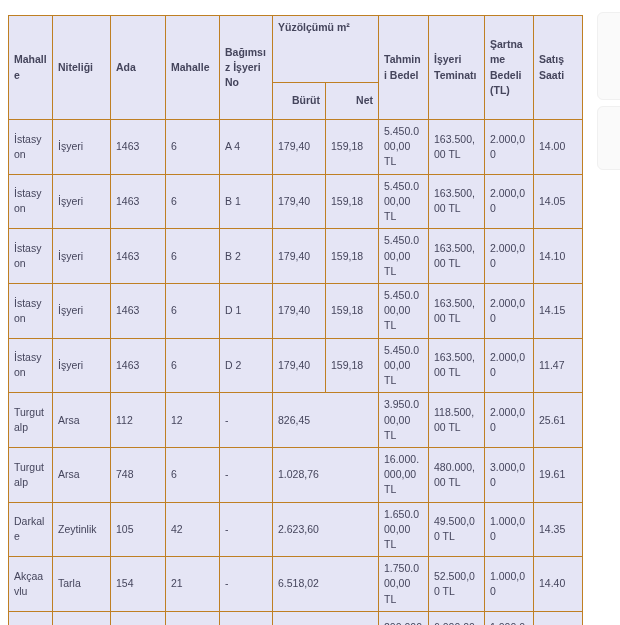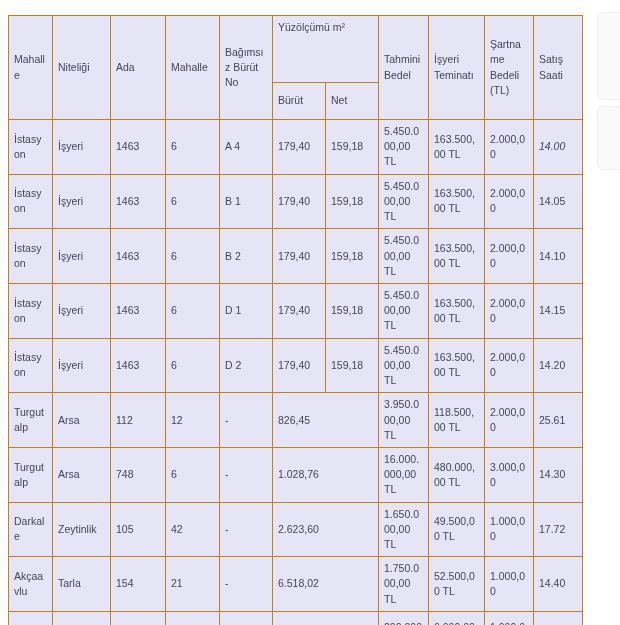--- a/index.html
+++ b/index.html
@@ -51,39 +51,40 @@
     font-weight: normal;
     text-align: left;
     vertical-align: middle;
     padding: 4px 5px;
     word-wrap: break-word;
     overflow-wrap: break-word;
   }
 
   table.data-table thead th {
     vertical-align: middle;
-  }
-
-  td.bold-cell { font-weight: bold; font-style: italic; }
+    font-weight: bold;
+  }
+
+  td.bold-cell { font-weight: bold; }
 
   
   col.c-mahalle   { width: 44px; }
   col.c-nitelik   { width: 58px; }
   col.c-ada       { width: 55px; }
   col.c-parsel    { width: 54px; }
   col.c-bolum     { width: 53px; }
   col.c-burut     { width: 53px; }
   col.c-net       { width: 53px; }
   col.c-tahmini   { width: 50px; }
   col.c-gecici    { width: 56px; }
   col.c-sartname  { width: 49px; }
   col.c-saat      { width: 49px; }
 
   thead tr.head-top th { height: 58px; }
-  thead tr.head-sub th { height: 28px; }
+  thead tr.head-sub th { height: 28px; text-align: right; }
   tbody tr td { height: 38px; }
 </style>
 </head>
 <body>
 
 <div class="edge-artifact a1"></div>
 <div class="edge-artifact a2"></div>
 
 <div class="table-wrap">
   <table class="data-table">
@@ -99,21 +100,21 @@
       <col class="c-gecici">
         <col class="c-sartname">
         <col class="c-saat">
     </colgroup>
     <thead>
       <tr class="head-top">
         <th rowspan="2">Mahalle</th>
         <th rowspan="2">Niteliği</th>
         <th rowspan="2">Ada</th>
         <th rowspan="2">Mahalle</th>
-        <th rowspan="2">Bağımsız Bürüt No</th>
+        <th rowspan="2">Bağımsız İşyeri No</th>
         <th colspan="2" style="vertical-align:top">Yüzölçümü m²</th>
         <th rowspan="2">Tahmini Bedel</th>
         <th rowspan="2">İşyeri Teminatı</th>
         <th rowspan="2">Şartname Bedeli (TL)</th>
         <th rowspan="2">Satış Saati</th>
       </tr>
       <tr class="head-sub">
         <th>Bürüt</th>
         <th>Net</th>
       </tr>
@@ -175,21 +176,21 @@
           <td>İstasyon</td>
           <td>İşyeri</td>
           <td>1463</td>
           <td>6</td>
           <td>D 2</td>
           <td>179,40</td>
           <td>159,18</td>
           <td>5.450.000,00 TL</td>
           <td>163.500,00 TL</td>
           <td>2.000,00</td>
-          <td>14.20</td>
+          <td>11.47</td>
         </tr>
         <tr>
           <td>Turgutalp</td>
           <td>Arsa</td>
           <td>112</td>
           <td>12</td>
           <td>-</td>
           <td colspan="2">826,45</td>
           <td>3.950.000,00 TL</td>
           <td>118.500,00 TL</td>
@@ -199,33 +200,33 @@
         <tr>
           <td>Turgutalp</td>
           <td>Arsa</td>
           <td>748</td>
           <td>6</td>
           <td>-</td>
           <td colspan="2">1.028,76</td>
           <td>16.000.000,00 TL</td>
           <td>480.000,00 TL</td>
           <td>3.000,00</td>
-          <td>14.30</td>
+          <td>19.61</td>
         </tr>
         <tr>
           <td>Darkale</td>
           <td>Zeytinlik</td>
           <td>105</td>
           <td>42</td>
           <td>-</td>
           <td colspan="2">2.623,60</td>
           <td>1.650.000,00 TL</td>
           <td>49.500,00 TL</td>
           <td>1.000,00</td>
-          <td>17.72</td>
+          <td>14.35</td>
         </tr>
         <tr>
           <td>Akçaavlu</td>
           <td>Tarla</td>
           <td>154</td>
           <td>21</td>
           <td>-</td>
           <td colspan="2">6.518,02</td>
           <td>1.750.000,00 TL</td>
           <td>52.500,00 TL</td>

